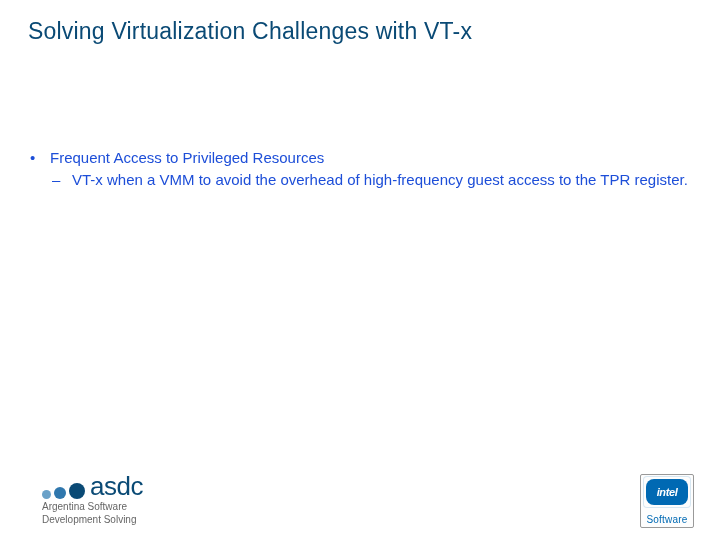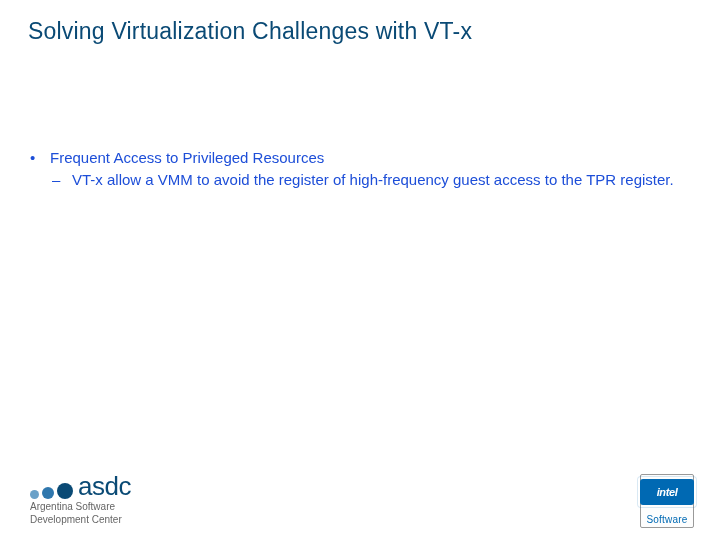--- a/index.html
+++ b/index.html
@@ -8,62 +8,62 @@
   .body{margin-top:104px;color:#1d4ed8;font-size:15px;line-height:1.28}
   ul.lvl1{list-style:none;margin:0;padding:0}
   ul.lvl1>li{position:relative;padding-left:22px}
   ul.lvl1>li::before{content:"\2022";position:absolute;left:2px;top:0;font-size:15px}
   ul.lvl2{list-style:none;margin:2px 0 0 0;padding:0}
   ul.lvl2>li{position:relative;padding-left:22px}
   ul.lvl2>li::before{content:"\2013";position:absolute;left:2px;top:0;font-size:15px}
   ul.lvl3{list-style:none;margin:2px 0 0 0;padding:0}
   ul.lvl3>li{position:relative;padding-left:22px}
   ul.lvl3>li::before{content:"\2022";position:absolute;left:4px;top:0;font-size:15px}
-  .footer{position:absolute;left:0;right:0;bottom:0;height:82px}
+  .footer{position:absolute;left:12px;right:0;bottom:0;height:82px}
   .asdc{position:absolute;left:30px;bottom:14px}
   .asdc .logo{display:flex;align-items:flex-end;gap:3px;margin-bottom:2px}
   .asdc .dot{display:inline-block;border-radius:50%}
   .asdc .txt{font-size:26px;font-weight:400;color:#0a4a75;line-height:1;letter-spacing:-.5px;margin-left:2px}
   .asdc .caption{font-size:10px;color:#666;line-height:1.25}
   .intel{position:absolute;right:26px;bottom:12px;width:54px;height:54px;border:1px solid #999;border-radius:2px;box-sizing:border-box;padding:4px 4px 2px 4px;display:flex;flex-direction:column;justify-content:space-between;align-items:center;background:#fdfdfd}
-  .intel .chip{width:54px;height:26px;background:#0069b3;border-radius:3px;position:relative;display:flex;align-items:center;justify-content:center}
+  .intel .chip{width:42px;height:26px;background:#0069b3;border-radius:8px;position:relative;display:flex;align-items:center;justify-content:center}
   .intel .chip::before{content:"";position:absolute;inset:-3px;border-radius:4px;box-shadow:0 0 0 1px rgba(0,105,179,.15) inset}
   .intel .chip span{color:#fff;font-size:11px;font-style:italic;font-weight:700;letter-spacing:-.4px}
   .intel .sw{font-size:10px;color:#0069b3;font-weight:400;letter-spacing:.2px}
 </style>
 </head>
 <body>
 
 <div class="slide">
   <h1 class="title">Solving Virtualization Challenges with VT-x</h1>
 
   <div class="body">
     <ul class="lvl1">
       <li>
         <span>Frequent Access to Privileged Resources</span>
         <ul class="lvl2">
           <li>
-            <span>VT-x allow a VMM to avoid the register of high-frequency guest access to the TPR register.</span>
+            <span>VT-x when a VMM to avoid the overhead of high-frequency guest access to the TPR register.</span>
           </li>
         </ul>
       </li>
     </ul>
   </div>
 
   <div class="footer">
     <div class="asdc">
       <div class="logo">
         <span class="dot" style="width:9px;height:9px;background:#6aa1c8"></span>
         <span class="dot" style="width:12px;height:12px;background:#2f77ad"></span>
         <span class="dot" style="width:16px;height:16px;background:#0a4a75"></span>
         <span class="txt">asdc</span>
       </div>
       <div class="caption">
         <span>Argentina Software</span><br>
-        <span>Development Center</span>
+        <span>Development Solving</span>
       </div>
     </div>
 
     <div class="intel">
       <div class="chip">
         <span>intel</span>
       </div>
       <div class="sw">Software</div>
     </div>
   </div>

